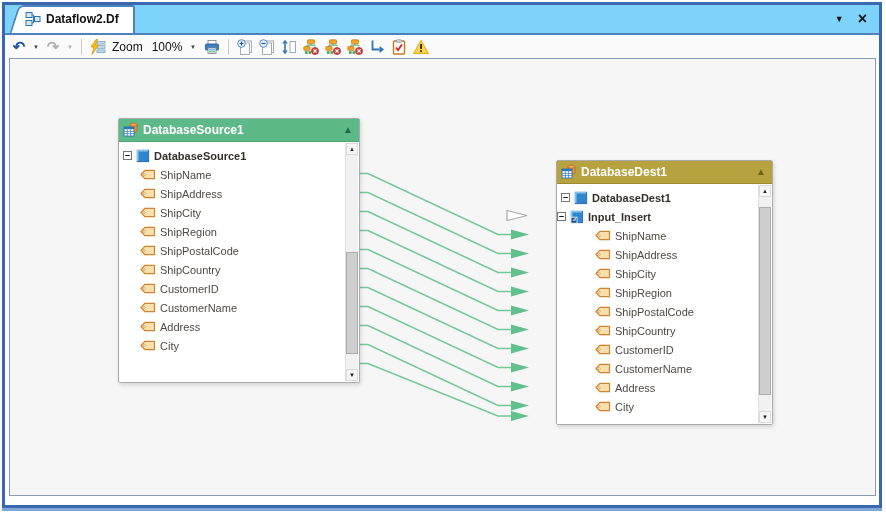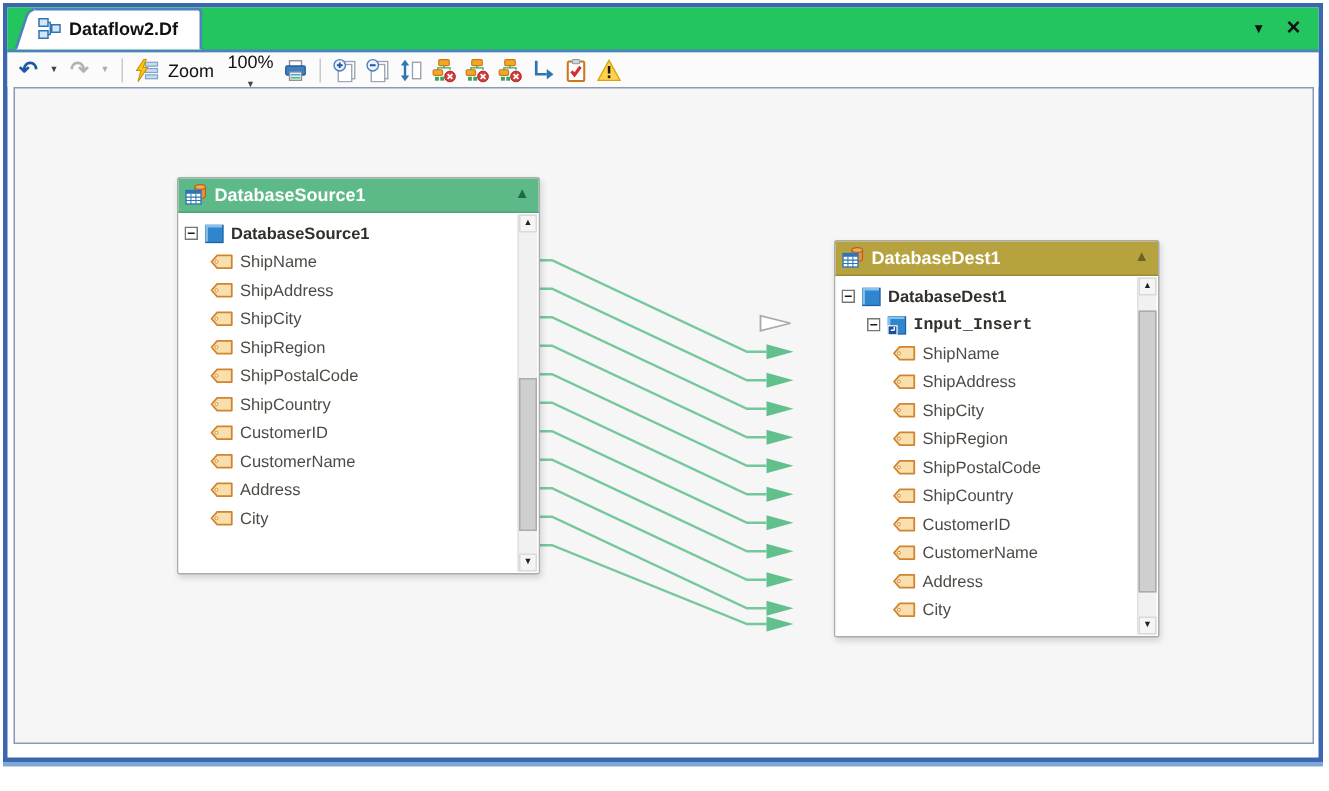--- a/index.html
+++ b/index.html
@@ -6,42 +6,42 @@
   html,body { width:886px; height:527px; background:#fff; font-family:"Liberation Sans", sans-serif; overflow:hidden; }
 
   .window{
     position:absolute; left:2px; top:2px; width:880px; height:506px;
     border:3px solid var(--accent,#3A67AE); background:#fff;
     box-shadow:0 3px 0 #7FA8D9;
   }
   .win-content{ position:absolute; inset:0; }
 
   
-  .tabstrip{ height:30px; display:flex; align-items:flex-end; border-bottom:2px solid #4F81BD; background:#22c55e; }
+  .tabstrip{ height:30px; display:flex; align-items:flex-end; border-bottom:2px solid #4F81BD; background:#7dd3fc; }
   .tab{ position:relative; height:28px; margin-left:12px; display:flex; align-items:center; gap:6px; padding:0 16px 0 8px; }
   .tab-bg-main{ position:absolute; left:6px; right:0; top:0; bottom:0; background:#fff;
     border:2px solid #4F81BD; border-left:none; border-bottom:none; border-top-right-radius:3px; }
   .tab-bg-left{ position:absolute; left:-3px; top:0; bottom:0; width:14px; background:#fff;
     border-left:2px solid #4F81BD; border-top:2px solid #4F81BD; border-top-left-radius:6px;
     transform:skewX(-18deg); }
   .tab-inner{ position:relative; z-index:1; display:flex; align-items:center; gap:5px; }
   .tab-label{ font-size:12px; font-weight:bold; color:#111; }
   .tab-icon svg{ width:16px; height:16px; display:block; }
   .tabstrip-right{ margin-left:auto; display:flex; align-items:center; gap:14px; padding:0 12px 6px 0; }
   .caret-sm{ font-size:9px; color:#111; line-height:1; }
   .close-x{ font-size:16px; font-weight:bold; color:#111; line-height:1; }
 
   
   .toolbar{ height:23px; display:flex; align-items:center; gap:2px; padding:0 4px; background:#FBFBFB; }
   .tb-btn{ border:none; background:transparent; width:20px; height:20px; display:flex; align-items:center; justify-content:center; cursor:default; }
   .tb-btn svg{ width:16px; height:16px; display:block; }
   .tb-caret{ font-size:6px; color:#444; width:9px; display:inline-flex; justify-content:center; }
   .tb-sep{ width:1px; height:16px; background:#C9C9C9; margin:0 4px; }
   .tb-label{ font-size:12px; color:#111; margin:0 4px 0 2px; }
-  .tb-combo{ display:flex; align-items:center; gap:6px; padding:1px 3px; font-size:12px; color:#111;flex-direction:column; }
+  .tb-combo{ display:flex; align-items:center; gap:6px; padding:1px 3px; font-size:12px; color:#111; }
   .glyph-undo{ font-size:15px; font-weight:bold; color:#2155A3; line-height:1; }
   .disabled{ opacity:.42; filter:grayscale(1); }
 
   
   .canvas{ position:absolute; left:4px; top:53px; width:867px; height:438px;
     background:#F6F6F6; border:1px solid #8A99B5; }
   .wires{ position:absolute; left:0; top:0; width:880px; height:500px; pointer-events:none; z-index:2; }
 
   
   .node{ position:absolute; z-index:3; border:1px solid #ABABAB; border-radius:2px; background:#fff;
@@ -418,21 +418,21 @@
                 </svg>
               </span>
               <span class="cubeicon">
                 <svg viewBox="0 0 14 14">
                   <rect x="1.2" y="1.2" width="11.5" height="11.5" fill="#2F86CC" stroke="#1E5FA8" stroke-width="0.8"></rect>
                   <path d="M1.8 12 V1.8 H12" stroke="#85C2EC" stroke-width="1.6" fill="none"></path>
                 </svg>
               </span>
               <span class="lbl bold">DatabaseDest1</span>
             </div>
-            <div class="row" style="padding-left: 21px; font-family: Liberation Mono, monospace;">
+            <div class="row" style="">
               <span class="expander">
                 <svg viewBox="0 0 9 9">
                   <rect x="0.5" y="0.5" width="8" height="8" fill="#FFF" stroke="#767676"></rect>
                   <path d="M2.2 4.5 H6.8" stroke="#1A1A1A"></path>
                 </svg>
               </span>
               <span class="cubeicon">
                 <svg viewBox="0 0 14 14">
                   <rect x="1.2" y="1.2" width="11.5" height="11.5" fill="#2F86CC" stroke="#1E5FA8" stroke-width="0.8"></rect>
                   <path d="M1.8 12 V1.8 H12" stroke="#85C2EC" stroke-width="1.6" fill="none"></path>

